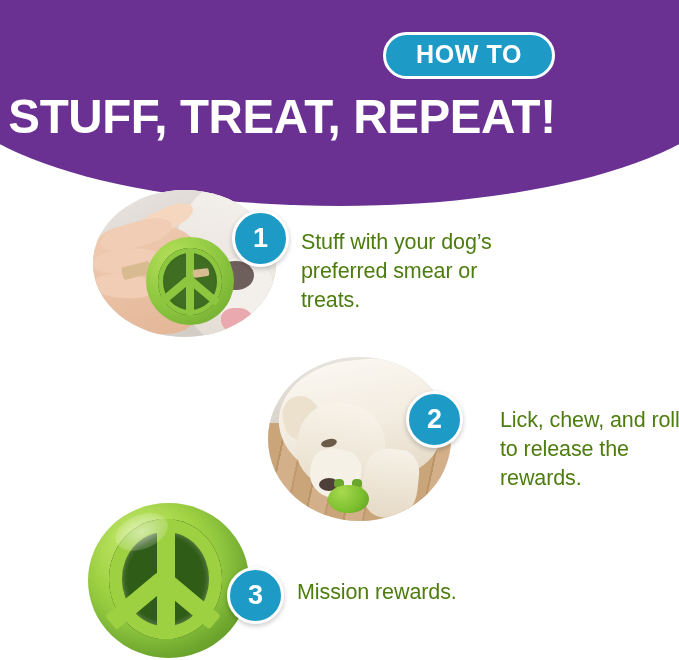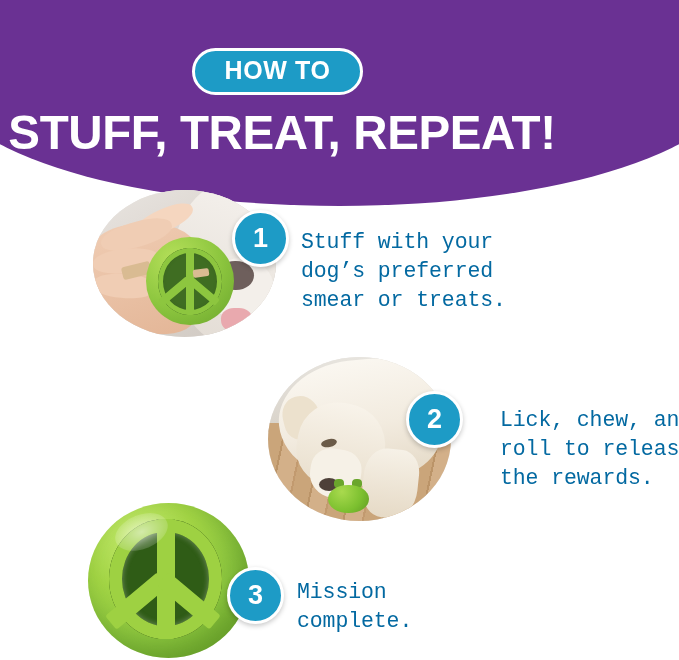--- a/index.html
+++ b/index.html
@@ -25,24 +25,24 @@
     top: -260px;
     width: 799px;
     height: 466px;
     background: #6A3193;
     border-radius: 0 0 50% 50% / 0 0 28% 28%;
     z-index: 1;
   }
   .header-content {
     position: absolute;
     left: 0;
-    top: 16px;
+    top: 0;
     width: 555px;
     z-index: 3;
-    text-align: center;
+    text-align: right;
   }
 
   .howto-badge {
     display: inline-block;
     margin-top: 32px;
     padding: 7px 30px 9px 30px;
     background: #1D9BC6;
     border: 3px solid #ffffff;
     border-radius: 26px;
     color: #ffffff;
@@ -87,26 +87,25 @@
     display: flex;
     align-items: center;
     justify-content: center;
     box-sizing: border-box;
     box-shadow: 0 2px 5px rgba(0,0,0,0.22);
     z-index: 6;
     line-height: 1;
   }
   .step-text {
     position: absolute;
-    color: #0369a1;
+    color: #4d7c0f;
     font-size: 21.5px;
     line-height: 1.36;
     letter-spacing: -0.1px;
     z-index: 5;
-    font-family: Liberation Mono, monospace;
   }
 
   
   #photo-1 { left: 93px;  top: 190px; width: 183px; height: 147px; }
   #badge-1 { left: 232px; top: 210px; width: 57px;  height: 57px; }
   #text-1  { left: 301px; top: 228px; width: 210px; }
 
   #photo-2 { left: 268px; top: 357px; width: 183px; height: 164px; }
   #badge-2 { left: 406px; top: 391px; width: 57px;  height: 57px; }
   #text-2  { left: 500px; top: 406px; width: 200px; }
@@ -279,16 +278,16 @@
       <div class="b3-hole"></div>
       <div class="b3-ring"></div>
       <div class="b3-bar b3-v"></div>
       <div class="b3-bar b3-d1"></div>
       <div class="b3-bar b3-d2"></div>
       <div class="b3-gloss"></div>
     </div>
 
     <div class="badge" id="badge-3">3</div>
 
-    <div class="step-text" id="text-3">Mission complete.</div>
+    <div class="step-text" id="text-3">Mission rewards.</div>
   </div>
 
 </div>
 
 </body></html>

